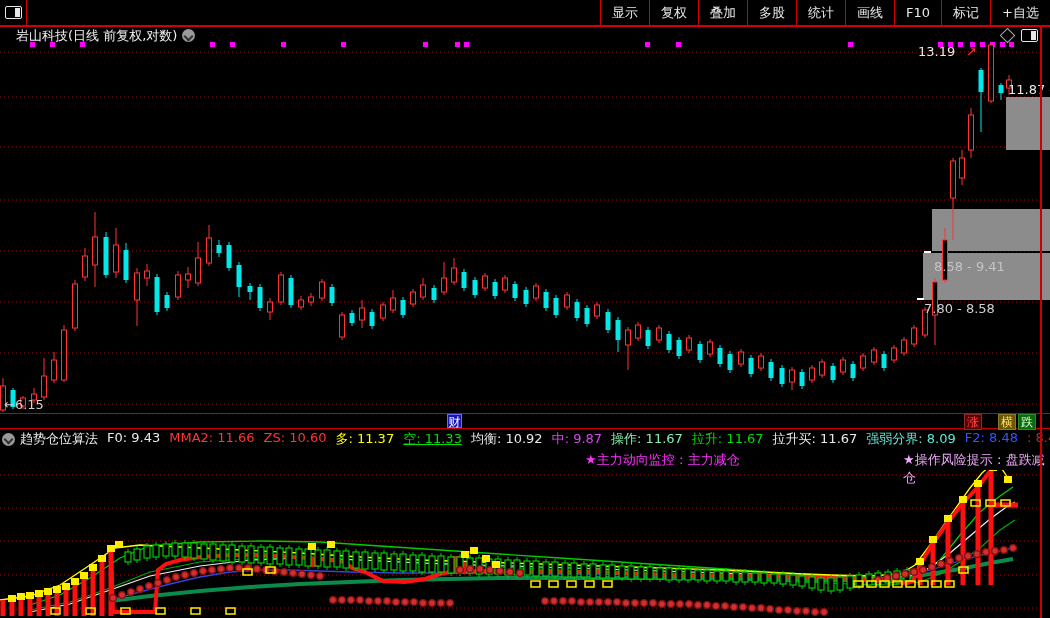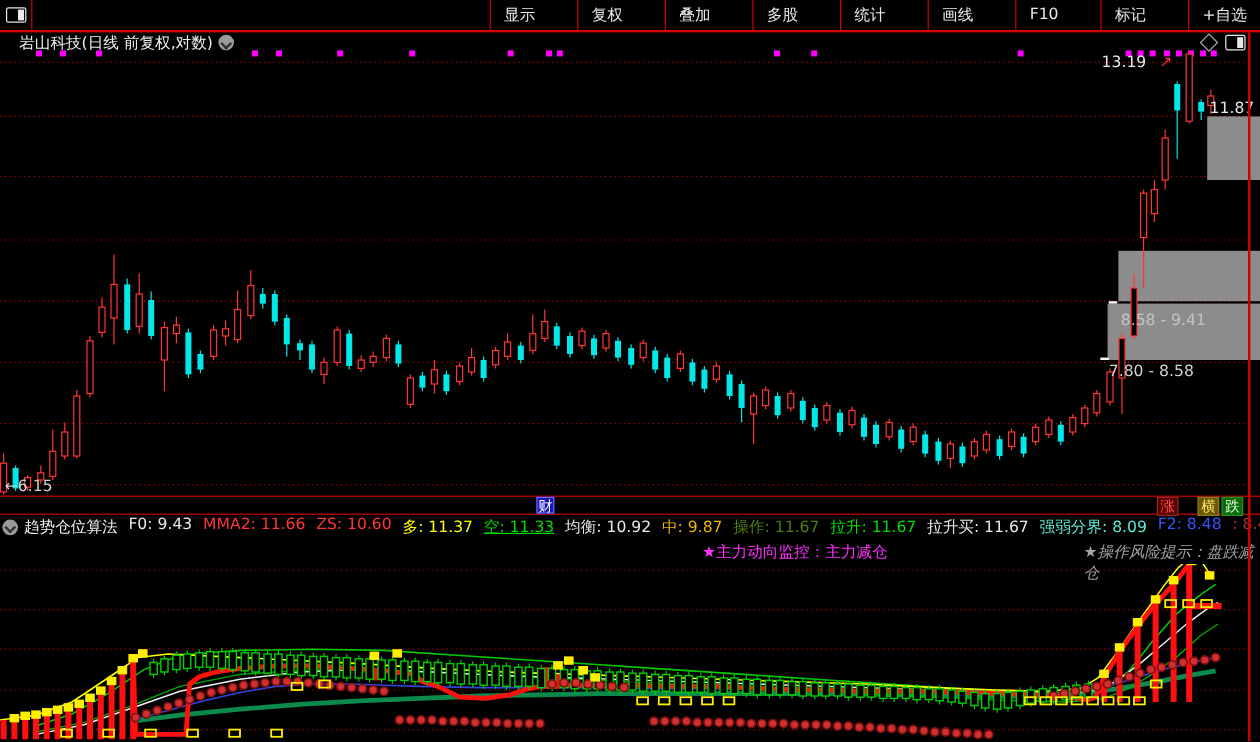--- a/index.html
+++ b/index.html
@@ -8,21 +8,21 @@
   
   .toolbar{position:absolute;left:0;top:0;width:1050px;height:25px;
            border-bottom:2px solid #d40000;display:flex;align-items:center;white-space:nowrap;}
   .win-icon{width:15px;height:11px;border:1.5px solid #e8e8e8;border-radius:2px;margin:0 4px 0 5px;position:relative;}
   .win-icon::after{content:"";position:absolute;right:1px;top:1px;bottom:1px;width:5px;background:#e8e8e8;}
   .tb-sep{width:0;border-left:1.5px solid #d40000;align-self:stretch;}
   .periods{display:flex;gap:0;}
   .period{padding:0 10px;cursor:default;color:#e8e8e8;}
   .period.active{color:#00e8e8;}
   .tb-right{margin-left:auto;display:flex;align-self:stretch;align-items:center;}
-  .tb-btn{padding:0 11px;border-left:1.5px solid #d40000;align-self:stretch;display:flex;align-items:center;margin-left:24px;}
+  .tb-btn{padding:0 11px;border-left:1.5px solid #d40000;align-self:stretch;display:flex;align-items:center;}
   
   .titlerow{position:absolute;left:0;top:27px;width:1050px;height:17px;display:flex;align-items:center;}
   .title{margin-left:16px;color:#f0f0f0;}
   .chev-circle{width:13px;height:13px;border-radius:50%;background:#9a9a9a;margin-left:5px;position:relative;}
   .chev-circle::after{content:"";position:absolute;left:3px;top:3.5px;width:5px;height:5px;
       border-right:2px solid #333;border-bottom:2px solid #333;transform:rotate(45deg);}
   .title-icons{margin-left:auto;margin-right:12px;display:flex;gap:8px;align-items:center;}
   .diamond{width:9px;height:9px;border:1.5px solid #aaa;transform:rotate(45deg);}
   
   .mainchart{position:absolute;left:0;top:40px;width:1050px;height:373px;border-bottom:1px solid #cc0000;}
@@ -37,21 +37,21 @@
   
   .indrow1{position:absolute;left:0;top:430px;width:1050px;height:18px;display:flex;align-items:center;
            white-space:nowrap;overflow:hidden;}
   .chev-sm{width:13px;height:13px;border-radius:50%;background:#9a9a9a;margin:0 5px 0 2px;position:relative;flex:0 0 auto;}
   .chev-sm::after{content:"";position:absolute;left:3px;top:3.5px;width:5px;height:5px;
       border-right:2px solid #333;border-bottom:2px solid #333;transform:rotate(45deg);}
   .ind-name{color:#f0f0f0;margin-right:9px;}
   .ind-field{margin-right:9px;}
   .indrow2{position:absolute;left:0;top:450px;width:1050px;height:18px;}
   .alert-main{position:absolute;left:585px;top:1px;color:#ff30ff;}
-  .alert-risk{position:absolute;left:903px;top:1px;color:#a3a3a3;font-style:italic;}
+  .alert-risk{position:absolute;left:903px;top:1px;color:#f0abfc;}
   .indpanel{position:absolute;left:0;top:470px;width:1050px;height:148px;border-bottom:1px solid #7a0000;}
   .vborder{position:absolute;left:1040px;top:27px;width:2px;height:591px;background:#cc0000;}
   svg{display:block;}
 </style>
 </head>
 <body>
 
 <div class="screen">
 
   <div class="toolbar">
@@ -334,22 +334,22 @@
   <div class="indrow1">
     <span class="chev-sm"></span>
     <span class="ind-name">趋势仓位算法</span>
     <span id="ind-fields" style="display:flex">
         <span class="ind-field" style="color: rgb(232, 232, 232);">F0: 9.43</span>
         <span class="ind-field" style="color: rgb(255, 52, 52);">MMA2: 11.66</span>
         <span class="ind-field" style="color: rgb(255, 52, 52);">ZS: 10.60</span>
         <span class="ind-field" style="color: rgb(255, 255, 0);">多: 11.37</span>
         <span class="ind-field" style="color: rgb(0, 221, 0); text-decoration: underline;">空: 11.33</span>
         <span class="ind-field" style="color: rgb(232, 232, 232);">均衡: 10.92</span>
-        <span class="ind-field" style="color: #eab308;">中: 9.87</span>
-        <span class="ind-field" style="color: #4d7c0f;">操作: 11.67</span>
+        <span class="ind-field" style="color: #d946ef;">中: 9.87</span>
+        <span class="ind-field" style="color: #86efac;">操作: 11.67</span>
         <span class="ind-field" style="color: rgb(0, 221, 0);">拉升: 11.67</span>
         <span class="ind-field" style="color: rgb(232, 232, 232);">拉升买: 11.67</span>
         <span class="ind-field" style="color: #5eead4;">强弱分界: 8.09</span>
         <span class="ind-field" style="color: rgb(51, 85, 255);">F2: 8.48</span>
         <span class="ind-field" style="color: rgb(170, 51, 51);">: 8.48</span>
       </span>
   </div>
 
   <div class="indrow2">
     <span class="alert-main">★主力动向监控：主力减仓</span>

